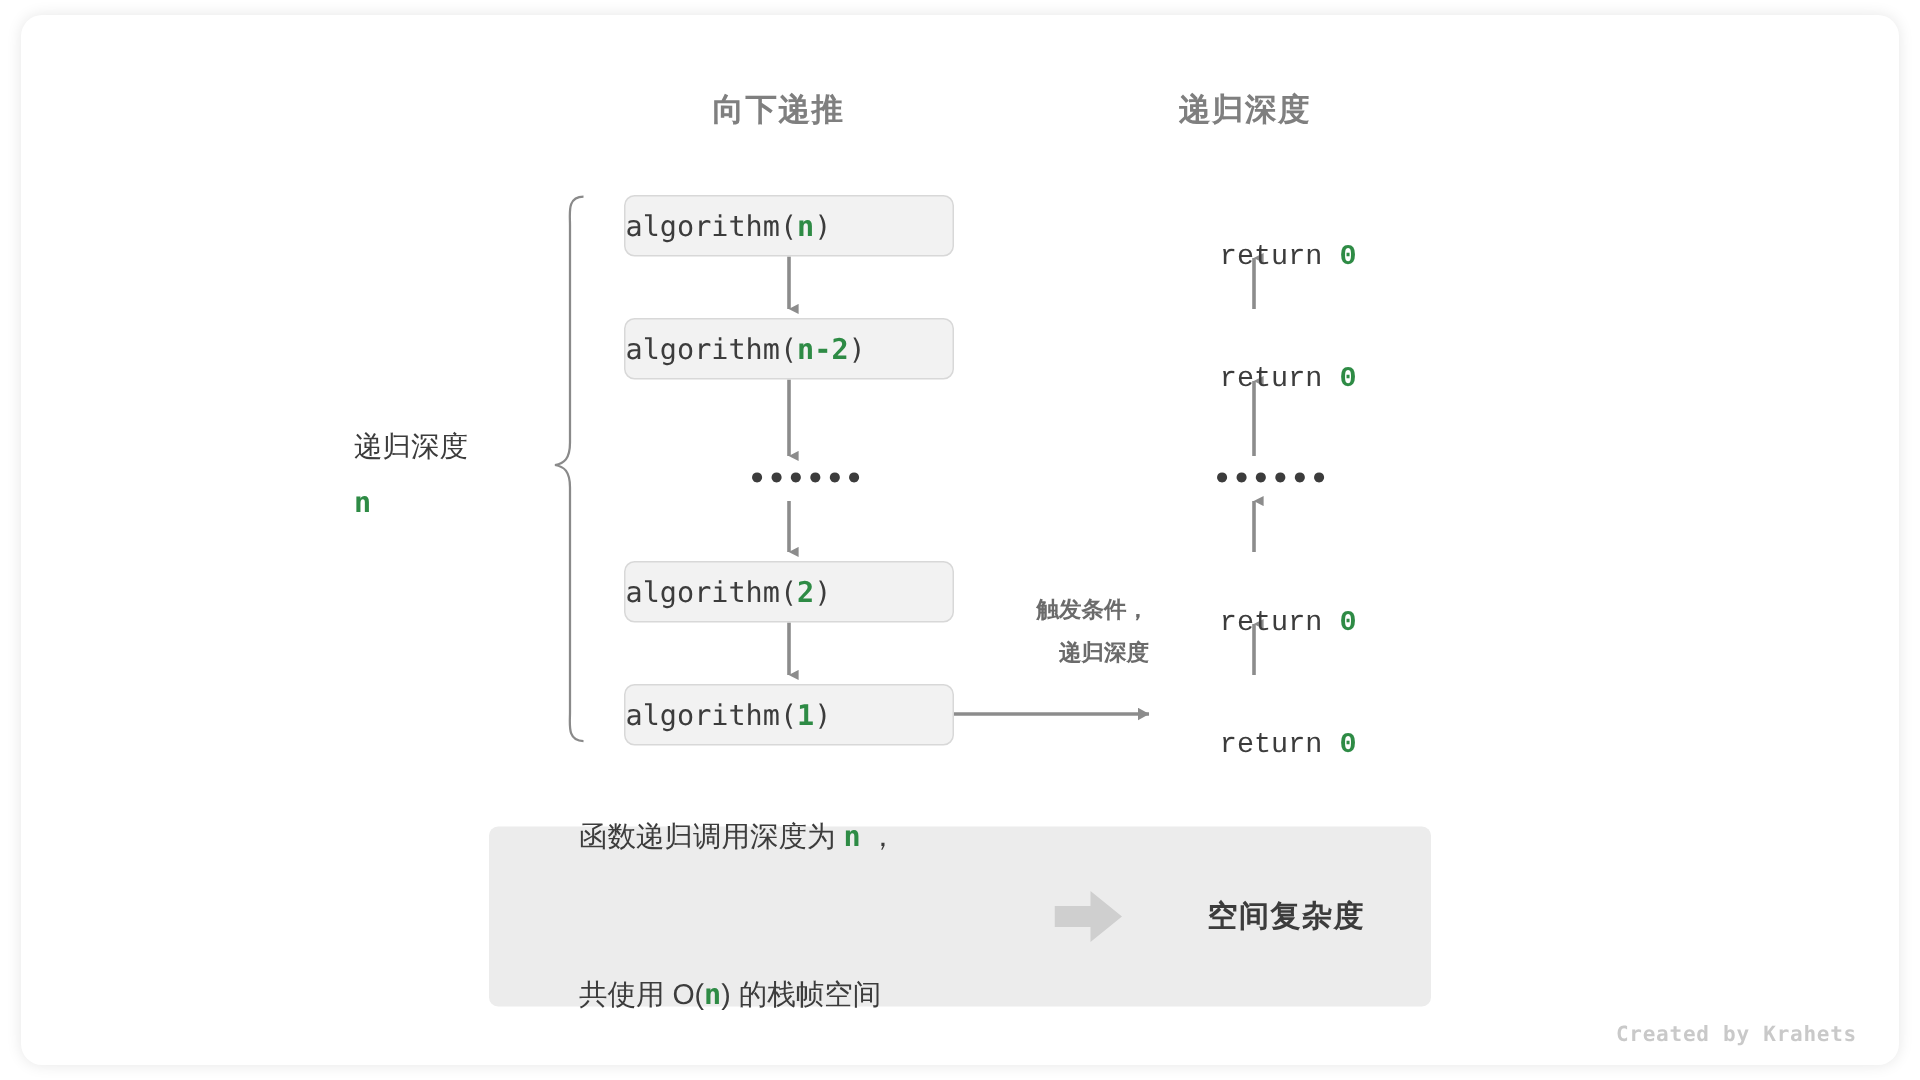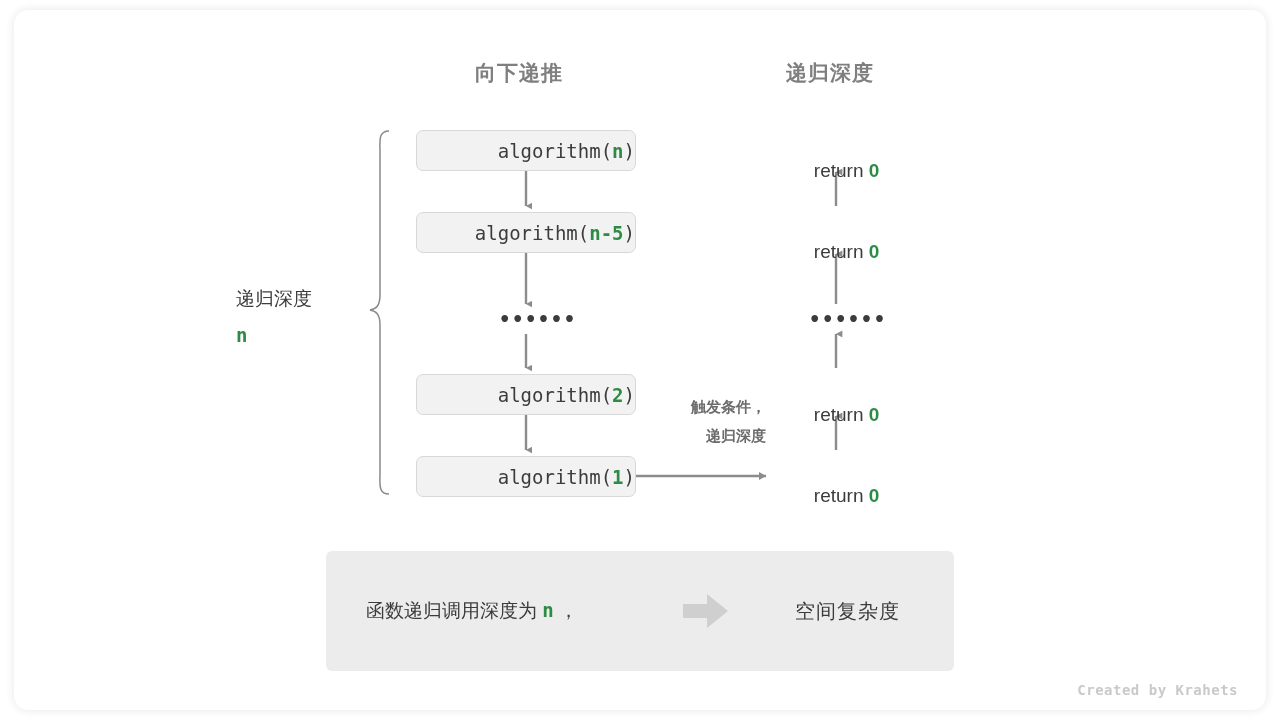--- a/index.html
+++ b/index.html
@@ -49,21 +49,21 @@
     position: absolute;
     left: 416px;
     width: 220px;
     height: 41px;
     box-sizing: border-box;
     background: #f2f2f2;
     border: 1.5px solid #d8d8d8;
     border-radius: 7px;
     display: flex;
     align-items: center;
-    justify-content: flex-end;
+    justify-content: flex-start;
     font-family: "DejaVu Sans Mono", monospace;
     font-size: 19px;
     color: #3c3c3c;
     white-space: pre;
   }
   .call-box .arg { color: #2e8b45; font-weight: bold; }
 
   #box-0 { top: 130px; }
   #box-1 { top: 212px; }
   #box-2 { top: 374px; }
@@ -78,21 +78,21 @@
     color: #3c3c3c;
     letter-spacing: 1.5px;
     white-space: nowrap;
   }
   #dots-left  { left: 499px; top: 308px; }
   #dots-right { left: 809px; top: 308px; }
 
   
   .ret {
     position: absolute;
-    font-family: Liberation Sans, sans-serif;
+    font-family: Liberation Mono, monospace;
     font-size: 19px;
     color: #3c3c3c;
     white-space: pre;
     text-align: center;
     width: 200px;
   }
   .ret .zero { color: #2e8b45; font-weight: bold; }
   #ret-0 { left: 736px; top: 138px; }
   #ret-1 { left: 736px; top: 219px; }
   #ret-2 { left: 736px; top: 382px; }
@@ -128,40 +128,41 @@
     position: absolute;
     left: 326px;
     top: 551px;
     width: 628px;
     height: 120px;
     box-sizing: border-box;
     background: #ececec;
     border-radius: 6px;
     display: flex;
     align-items: center;
+    padding-left: 20px;
   }
   #summary-left {
     width: 345px;
     padding-left: 40px;
     box-sizing: border-box;
     font-size: 19px;
     color: #3c3c3c;
     line-height: 1.85;
     white-space: pre;
   }
   #summary-left .n { color: #2e8b45; font-weight: bold; font-family: "DejaVu Sans Mono", monospace; }
   #summary-arrow { width: 70px; display: flex; align-items: center; justify-content: center; }
   #summary-right {
     flex: 1;
     text-align: center;
     line-height: 1.75;
   }
   #summary-right .title {
     font-size: 20px;
-    font-weight: normal;
+    font-weight: bold;
     color: #3c3c3c;
     letter-spacing: 1px;
   }
   #summary-right .value {
     font-size: 20px;
     font-weight: bold;
     color: #2089d8;
     letter-spacing: 1px;
   }
   #summary-right .value .mono { font-family: "DejaVu Sans Mono", monospace; }
@@ -232,21 +233,21 @@
 
   <div id="depth-label">
     <div>递归深度</div>
     <div class="n">n</div>
   </div>
 
   <div class="call-box" id="box-0">
     <span>algorithm(</span><span class="arg">n</span><span>)</span>
   </div>
   <div class="call-box" id="box-1">
-    <span>algorithm(</span><span class="arg">n-5</span><span>)</span>
+    <span>algorithm(</span><span class="arg">n-2</span><span>)</span>
   </div>
   <div class="call-box" id="box-2">
     <span>algorithm(</span><span class="arg">2</span><span>)</span>
   </div>
   <div class="call-box" id="box-3">
     <span>algorithm(</span><span class="arg">1</span><span>)</span>
   </div>
 
   <div class="dots" id="dots-left">••••••</div>
   <div class="dots" id="dots-right">••••••</div>
@@ -265,20 +266,21 @@
   </div>
 
   <div id="trigger-note">
     <div>触发条件，</div>
     <div>递归深度</div>
   </div>
 
   <div id="summary">
     <div id="summary-left">
       <div><span>函数递归调用深度为 </span><span class="n">n</span><span> ，</span></div>
+      <div><span>共使用 O(</span><span class="n">n</span><span>) 的栈帧空间</span></div>
     </div>
 
     <div id="summary-arrow">
       <svg width="46" height="34" viewBox="0 0 46 34">
         <path d="M0,10 L24,10 L24,0 L45,17 L24,34 L24,24 L0,24 Z" fill="#cfcfcf"></path>
       </svg>
     </div>
 
     <div id="summary-right">
       <div class="title">空间复杂度</div>

